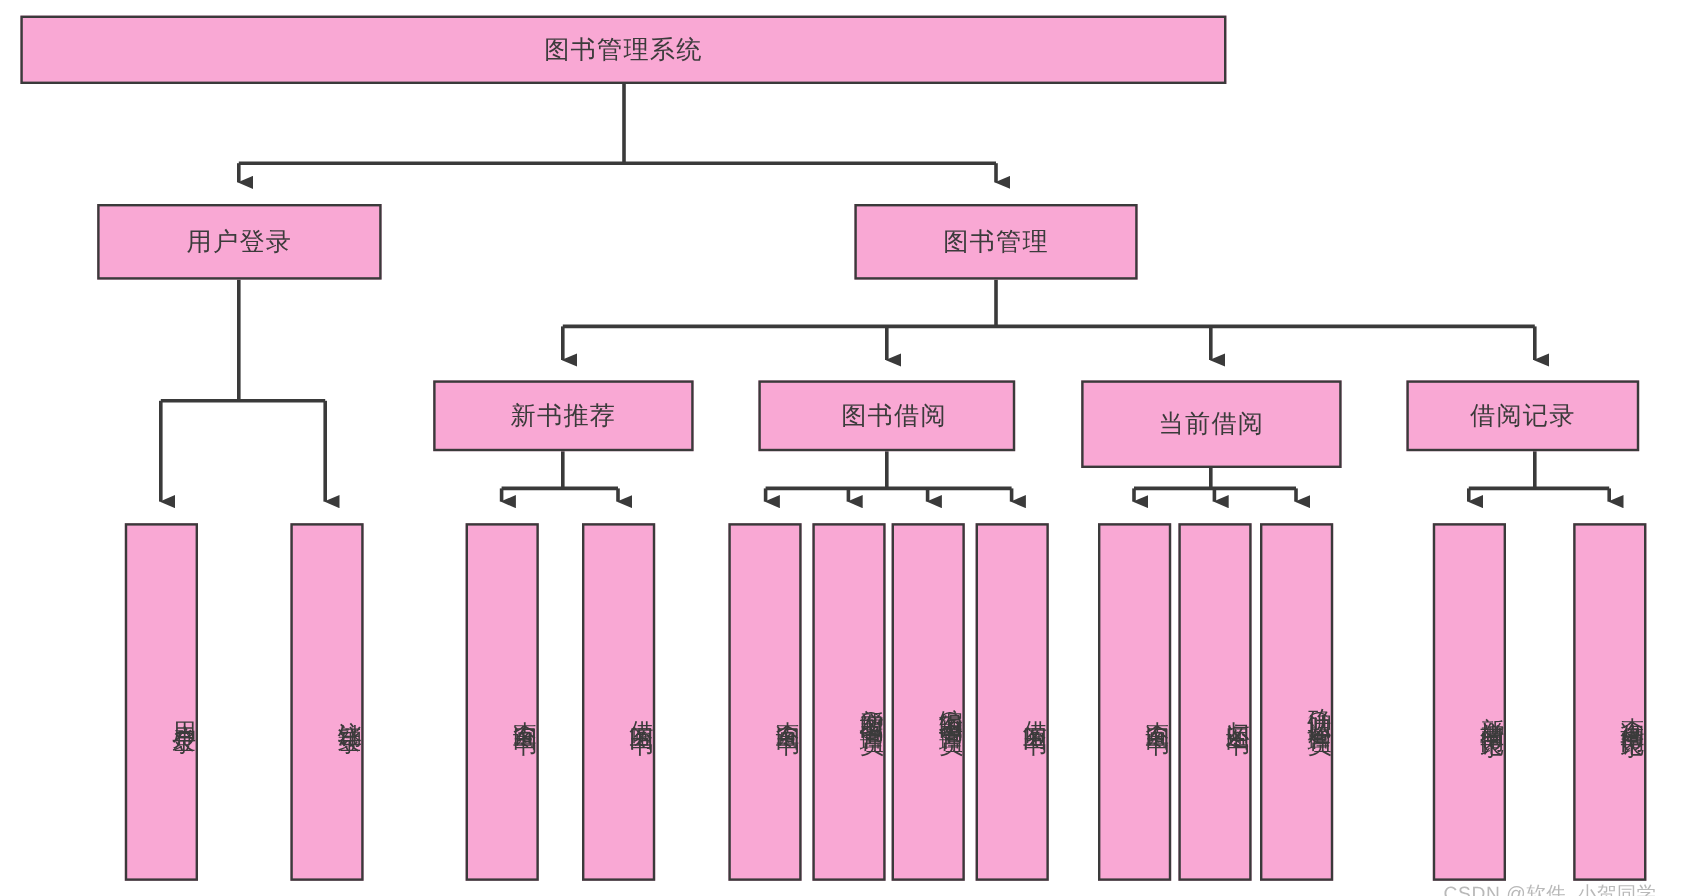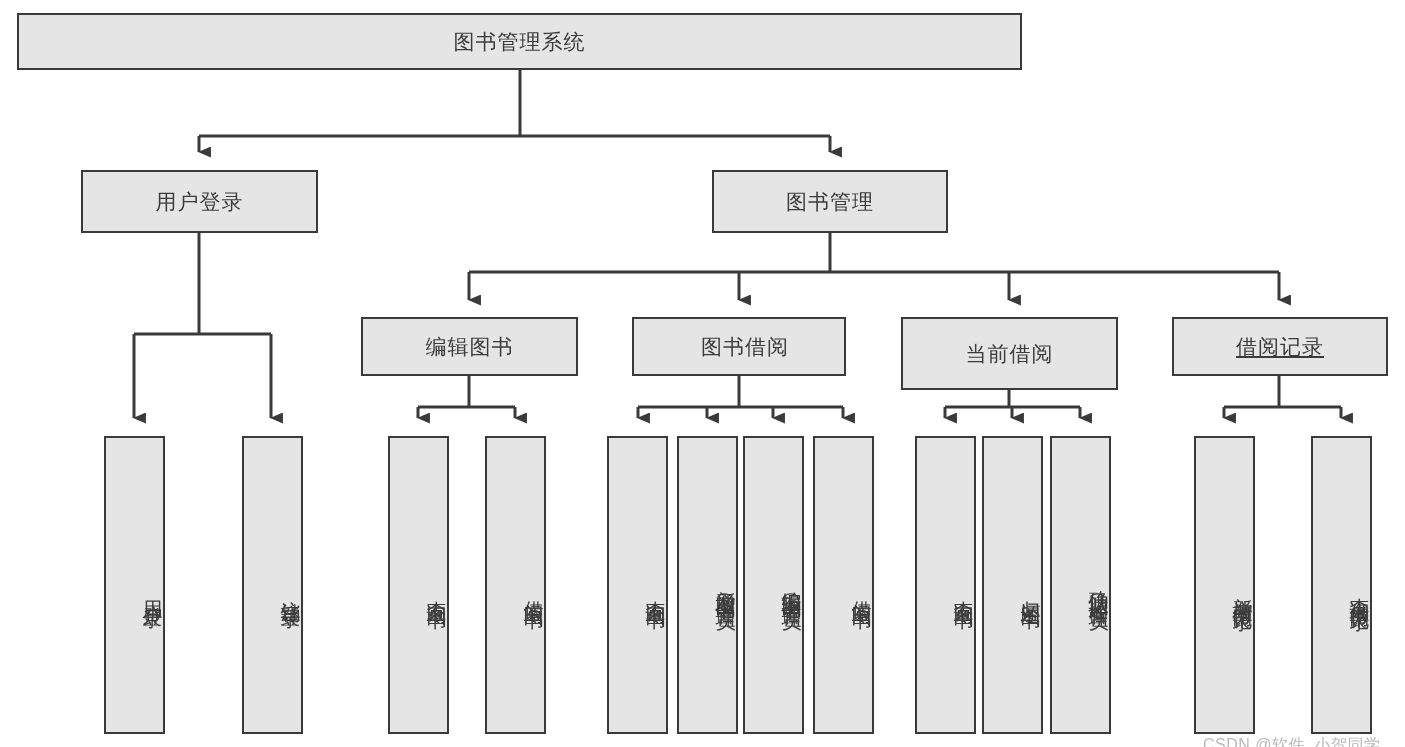--- a/index.html
+++ b/index.html
@@ -14,21 +14,21 @@
     position: relative;
     width: 1405px;
     height: 747px;
     background: #ffffff;
     overflow: hidden;
   }
   .node {
     position: absolute;
     box-sizing: border-box;
     border: 2px solid #3a3a3a;
-    background: #e5e5e5;
+    background: #f9a8d4;
     display: flex;
     align-items: center;
     justify-content: center;
     color: #3b3b3b;
   }
   .node.horiz {
     font-size: 21px;
     letter-spacing: 1px;
     line-height: 1.2;
   }
@@ -122,29 +122,29 @@
   </div>
 
   <div class="node horiz" style="left:81px; top:170px; width:237px; height:63px;">
     <span>用户登录</span>
   </div>
   <div class="node horiz" style="left:712px; top:170px; width:236px; height:63px;">
     <span>图书管理</span>
   </div>
 
   <div class="node horiz" style="left:361px; top:317px; width:217px; height:59px;">
-    <span>编辑图书</span>
+    <span>新书推荐</span>
   </div>
   <div class="node horiz" style="left:632px; top:317px; width:214px; height:59px;padding-left:12px;">
     <span>图书借阅</span>
   </div>
   <div class="node horiz" style="left:901px; top:317px; width:217px; height:73px;">
     <span>当前借阅</span>
   </div>
-  <div class="node horiz" style="left:1172px; top:317px; width:216px; height:59px;text-decoration:underline;">
+  <div class="node horiz" style="left:1172px; top:317px; width:194px; height:59px;">
     <span>借阅记录</span>
   </div>
 
   <div class="node vert" style="left:104px; top:436px; width:61px; height:298px;">
     <span>用户登录</span>
   </div>
   <div class="node vert" style="left:242px; top:436px; width:61px; height:298px;">
     <span>注销登录</span>
   </div>
 

